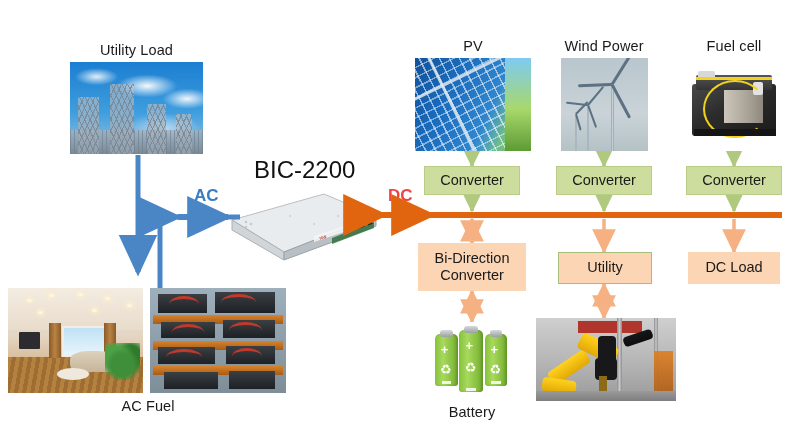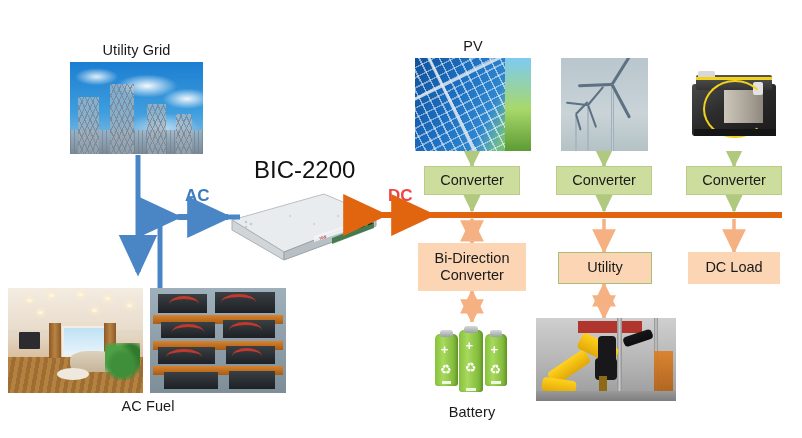--- a/index.html
+++ b/index.html
@@ -269,21 +269,21 @@
 
 <div id="stage">
 
   <div class="photo ph-grid" style="left:70px; top:62px; width:133px; height:92px;">
     <div class="wirebase"></div>
     <div class="pylon" style="left:6%;  width:16%; height:62%;"></div>
     <div class="pylon" style="left:30%; width:18%; height:76%;"></div>
     <div class="pylon" style="left:58%; width:14%; height:54%;"></div>
     <div class="pylon" style="left:80%; width:12%; height:44%;"></div>
   </div>
-  <div class="lbl" style="left:70px; top:42px; width:133px;">Utility Grid</div>
+  <div class="lbl" style="left:70px; top:42px; width:133px;">Utility Load</div>
 
   <div class="title-bic" style="left:254px; top:156px;">BIC-2200</div>
 
   <div class="psu" style="left:228px; top:186px; width:152px; height:80px;">
     <svg width="152" height="80" viewBox="0 0 152 80">
 
       <polygon points="4,34 96,8 148,30 56,66" fill="#e9ecee" stroke="#b9bfc4" stroke-width="1"></polygon>
 
       <polygon points="4,34 56,66 56,74 4,44" fill="#cfd5d9" stroke="#aab1b6" stroke-width="1"></polygon>
 
@@ -299,21 +299,21 @@
       <circle cx="18" cy="41" r="1.3" fill="#c4cacd"></circle>
       <circle cx="62" cy="30" r="1.2" fill="#d2d7da"></circle>
       <circle cx="86" cy="38" r="1.2" fill="#d2d7da"></circle>
       <circle cx="110" cy="30" r="1.2" fill="#d2d7da"></circle>
 
       <polygon points="86,50 122,38 122,44 86,56" fill="#f2f4f5" opacity="0.9"></polygon>
       <text x="92" y="54" font-family="DejaVu Sans, sans-serif" font-size="4" fill="#b0281f" transform="rotate(-19 92 54)">MW</text>
     </svg>
   </div>
 
-  <div class="acdc ac" style="left:185px; top:186px;">AC</div>
+  <div class="acdc ac" style="left:194px; top:186px;">AC</div>
 
   <div class="acdc dc" style="left:388px; top:186px;">DC</div>
 
   <svg class="ov" viewBox="0 0 802 438">
     <defs>
       <marker id="blueArrow" markerWidth="9" markerHeight="9" refX="7.5" refY="4.5" orient="auto">
         <path d="M0,0.6 L8.4,4.5 L0,8.4 z" fill="#4a86c5"></path>
       </marker>
       <marker id="blueArrowS" markerWidth="8" markerHeight="8" refX="6.8" refY="4" orient="auto">
         <path d="M0,0.5 L7.5,4 L0,7.5 z" fill="#4a86c5"></path>
@@ -365,34 +365,36 @@
 
   <div class="lbl" style="left:415px; top:38px; width:116px;">PV</div>
   <div class="photo ph-pv" style="left:415px; top:58px; width:116px; height:93px;">
     <div class="pv-grid"></div>
     <div class="pv-bar" style="left:-6%; top:46%; width:118%; height:3px; transform:rotate(-26deg);"></div>
     <div class="pv-bar" style="left:32%; top:-8%; width:3px; height:124%; transform:rotate(-26deg);"></div>
     <div style="position:absolute; right:0; top:0; width:22%; height:100%;
                 background:linear-gradient(#7ecaf2 0%,#a8d86b 55%,#5d9b34 100%);"></div>
   </div>
 
+  <div class="lbl" style="left:546px; top:38px; width:116px;">Wind Power</div>
   <div class="photo ph-wind" style="left:561px; top:58px; width:87px; height:93px;">
     <div class="mast" style="left:58%; top:26%; width:3px; height:74%;"></div>
     <div class="blade" style="left:59%; top:27%; width:38px; height:3px; transform:rotate(-58deg);"></div>
     <div class="blade" style="left:59%; top:27%; width:38px; height:3px; transform:rotate(62deg);"></div>
     <div class="blade" style="left:59%; top:27%; width:34px; height:3px; transform:rotate(178deg);"></div>
     <div class="mast" style="left:30%; top:48%; width:2px; height:52%;"></div>
     <div class="blade" style="left:31%; top:49%; width:24px; height:2px; transform:rotate(-50deg);"></div>
     <div class="blade" style="left:31%; top:49%; width:24px; height:2px; transform:rotate(70deg);"></div>
     <div class="blade" style="left:31%; top:49%; width:22px; height:2px; transform:rotate(186deg);"></div>
     <div class="mast" style="left:16%; top:58%; width:2px; height:42%;"></div>
     <div class="blade" style="left:17%; top:59%; width:17px; height:2px; transform:rotate(-46deg);"></div>
     <div class="blade" style="left:17%; top:59%; width:17px; height:2px; transform:rotate(74deg);"></div>
   </div>
 
+  <div class="lbl" style="left:676px; top:38px; width:116px;">Fuel cell</div>
   <div class="photo ph-fuel" style="left:686px; top:58px; width:96px; height:93px;">
     <div class="fc-body" style="left:6%; top:28%; width:88%; height:56%;"></div>
     <div class="fc-top" style="left:10%; top:18%; width:80%; height:16%;"></div>
     <div class="fc-cell" style="left:40%; top:34%; width:40%; height:36%;"></div>
     <div class="fc-top" style="left:12%; top:14%; width:18%; height:10%; background:#d8d8d8;"></div>
     <div class="fc-top" style="left:70%; top:26%; width:10%; height:14%; background:#e2e2e2;"></div>
     <div class="fc-arc" style="left:18%; top:24%; width:62%; height:58%; border-color:#f2d21c transparent #f2d21c #f2d21c;"></div>
     <div style="position:absolute; left:10%; top:20%; width:80%; height:3px; background:#f2d21c;"></div>
     <div style="position:absolute; left:8%; top:76%; width:86%; height:8%; background:#151515;"></div>
   </div>

